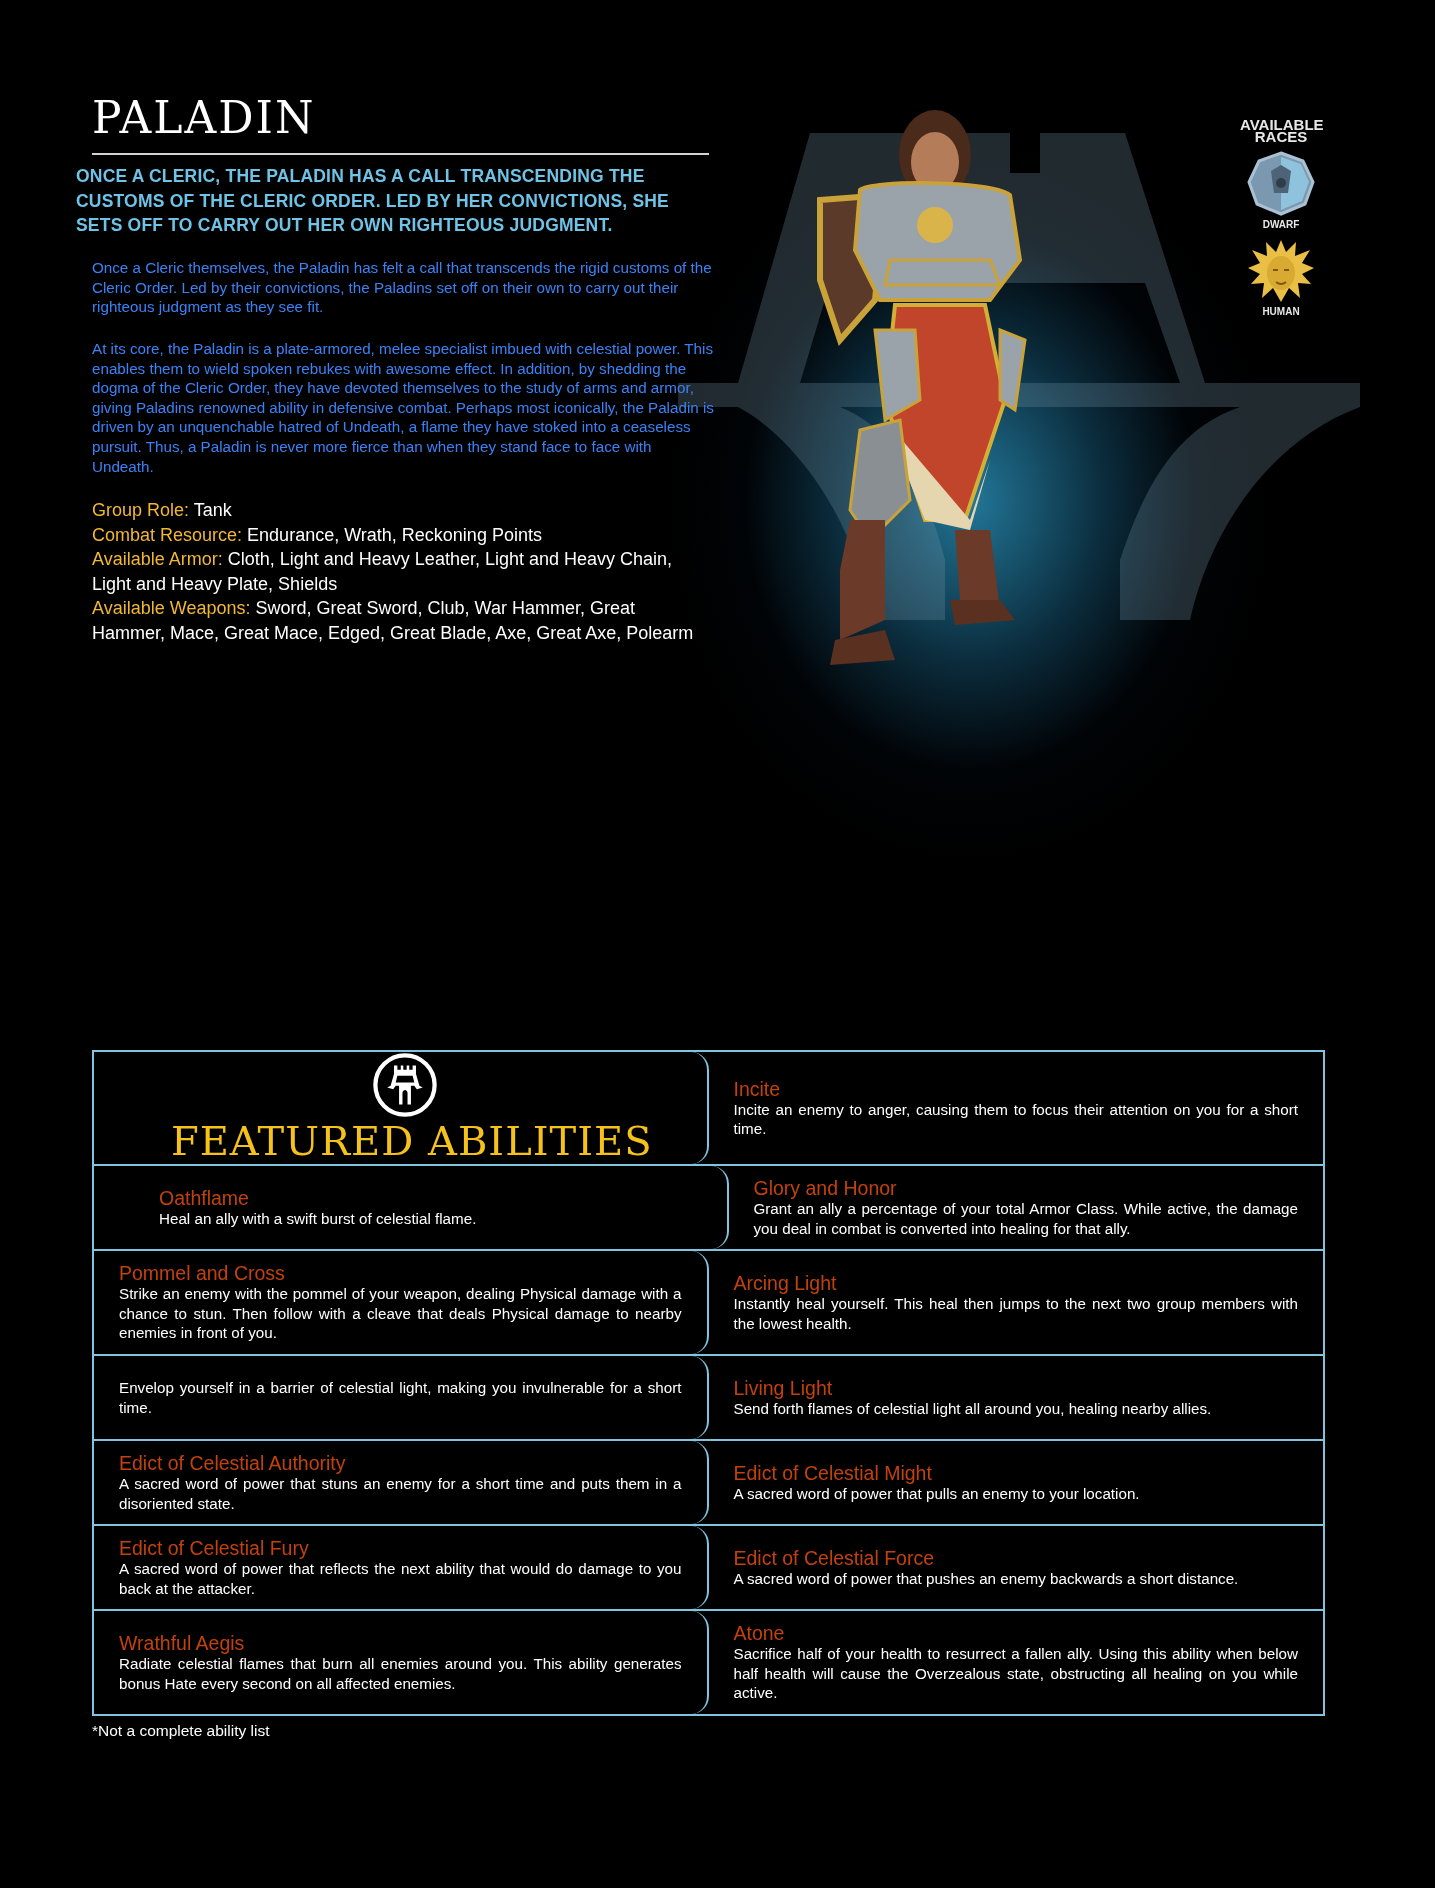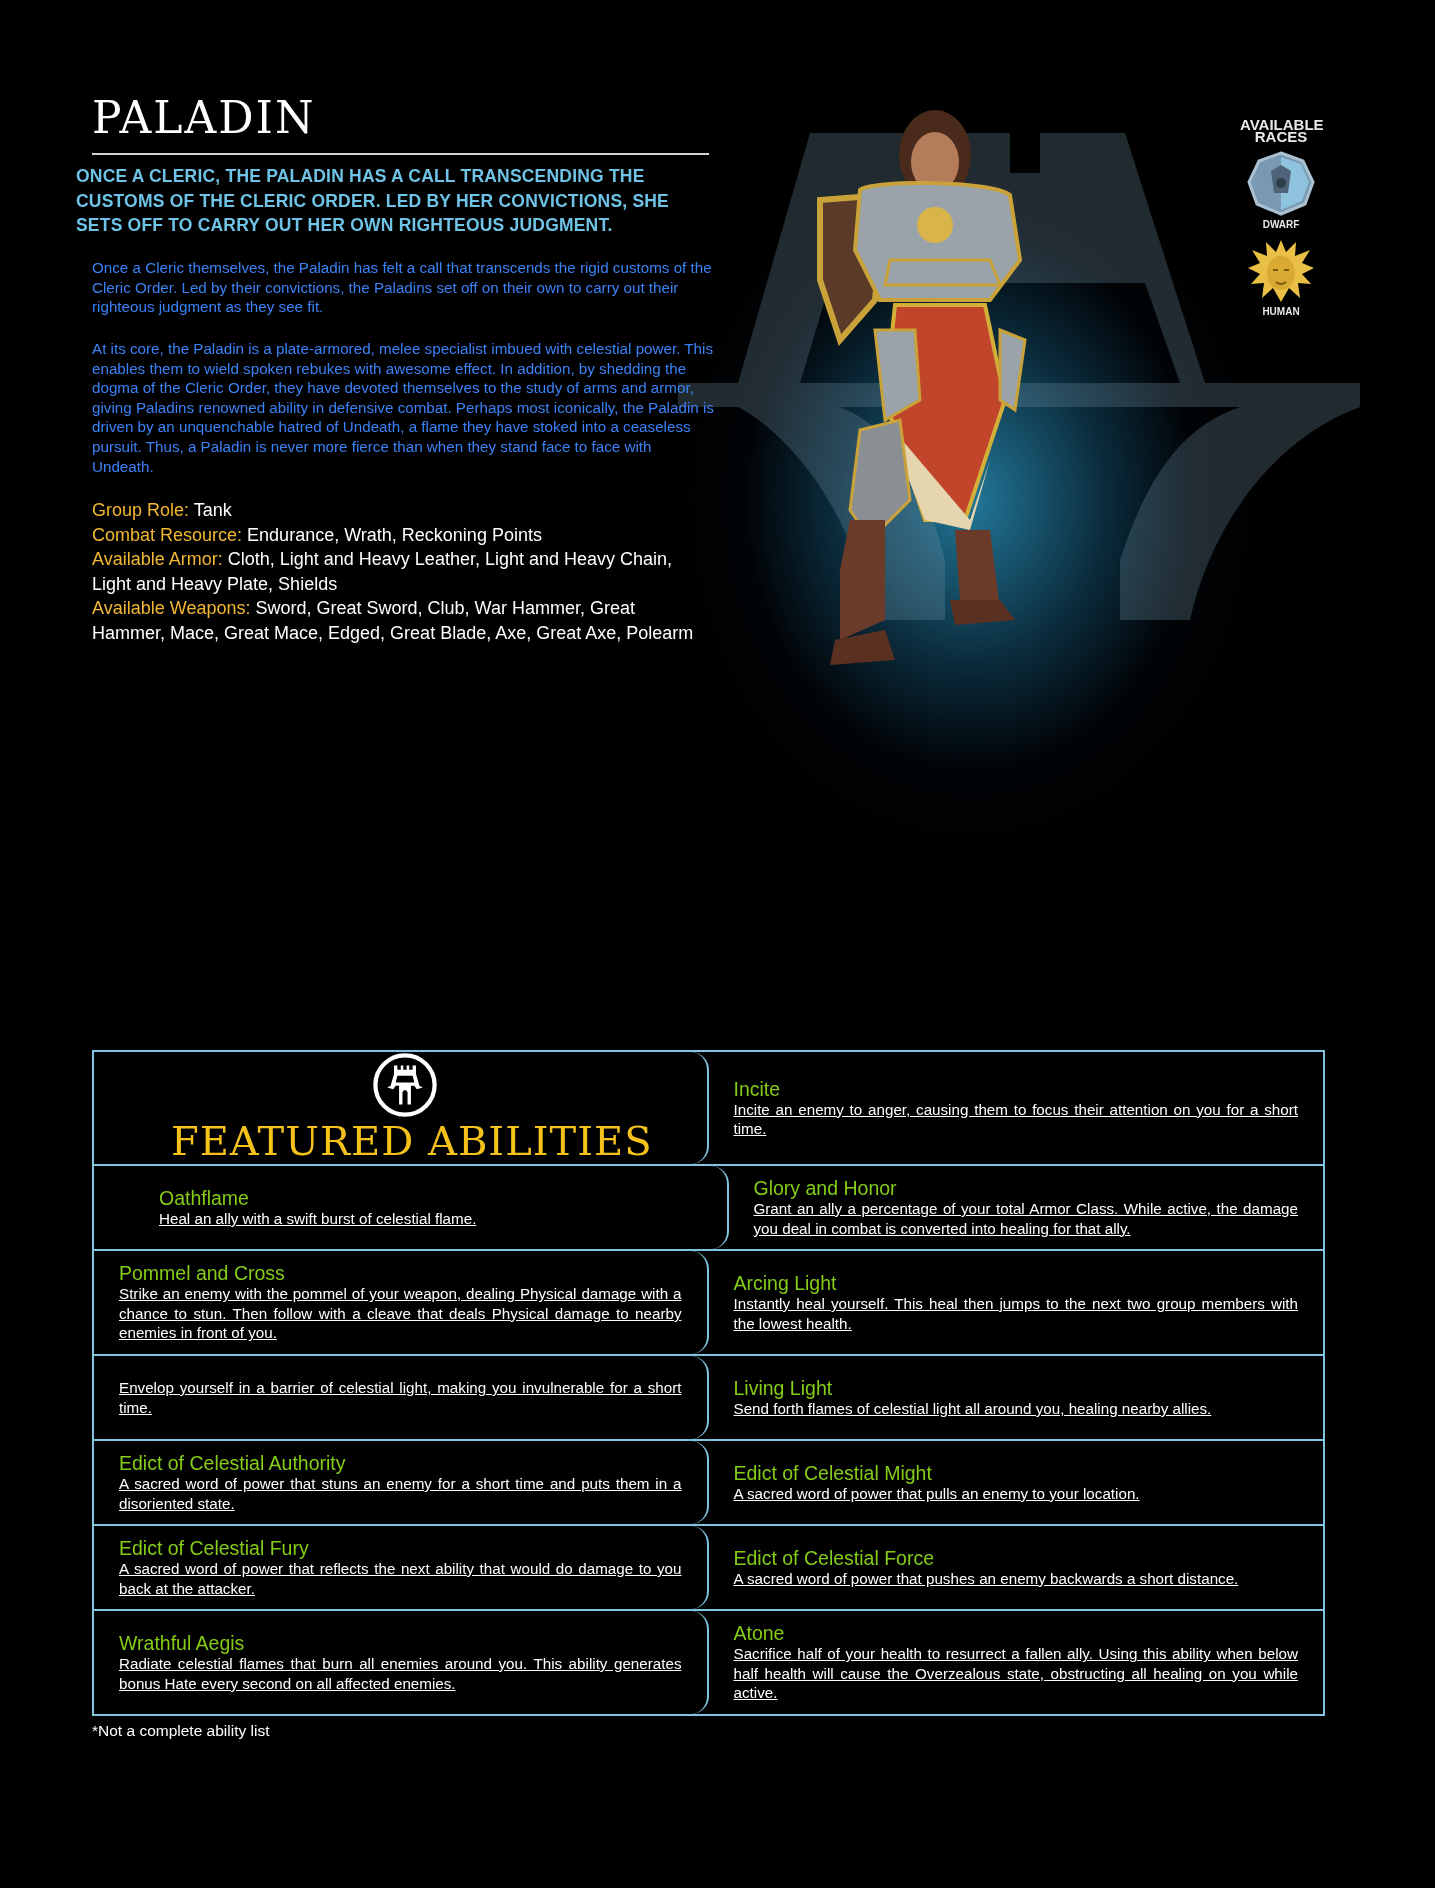--- a/index.html
+++ b/index.html
@@ -27,22 +27,22 @@
   .race { margin-top:8px; }
   .race-name { font-size:10px; font-weight:bold; color:#e8e8e8; margin-top:2px; }
   .race-icon { display:block; margin:0 auto; }
 
   
   .abilities { position:absolute; left:92px; top:1050px; width:1233px; border:2px solid #7fc4e0; box-sizing:border-box; }
   .ab-row { display:flex; border-top:2px solid #7fc4e0; }
   .ab-row:first-child { border-top:none; }
   .ab-cell { width:50%; box-sizing:border-box; padding:0 25px 0 25px; display:flex; flex-direction:column; justify-content:center; }
   .ab-cell.left { border-right:2px solid #7fc4e0;border-radius:18px; }
-  .ab-name { color:#84cc16; font-size:19.5px; line-height:22px; font-family:"Liberation Sans", sans-serif; }
-  .ab-desc { color:#fff; font-size:15.2px; line-height:19.5px; text-align:justify;text-decoration:underline; }
+  .ab-name { color:#c2410c; font-size:19.5px; line-height:22px; font-family:"Liberation Sans", sans-serif; }
+  .ab-desc { color:#fff; font-size:15.2px; line-height:19.5px; text-align:justify; }
   .fa-header { display:flex; align-items:center; padding-left:34px; }
   .fa-title { font-family:"DejaVu Serif", serif; color:#f5c21b; font-size:40px; letter-spacing:1px; margin-left:14px; }
 
   .footnote { position:absolute; left:92px; top:1722px; font-size:15.5px; color:#fff; }
 </style>
 </head>
 <body>
 
 <div class="hero">
   <div class="hero-glow"></div>

